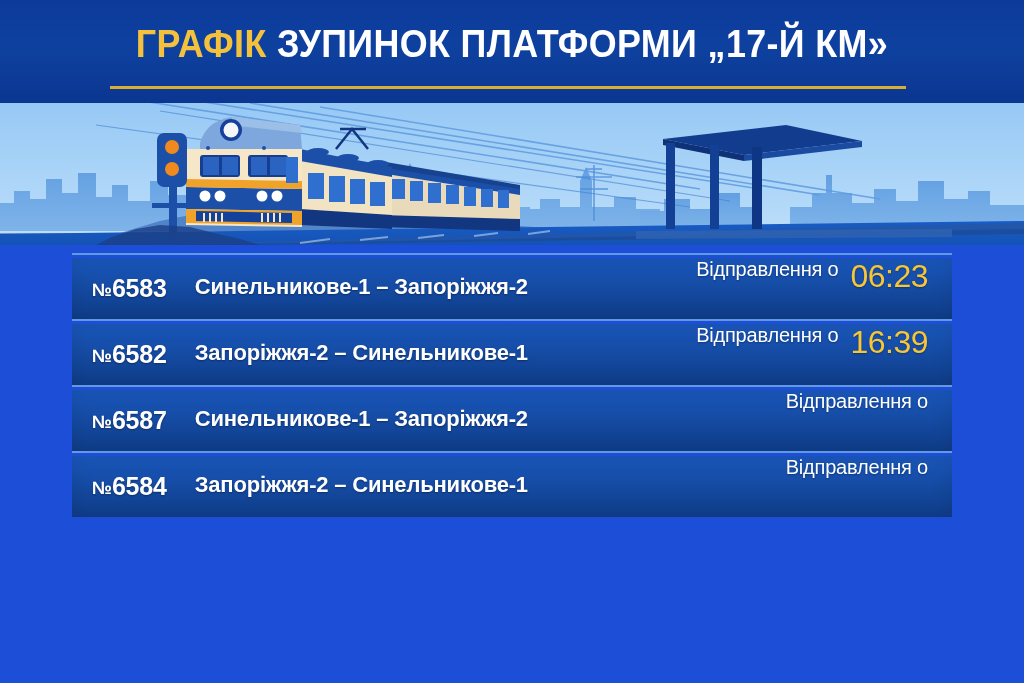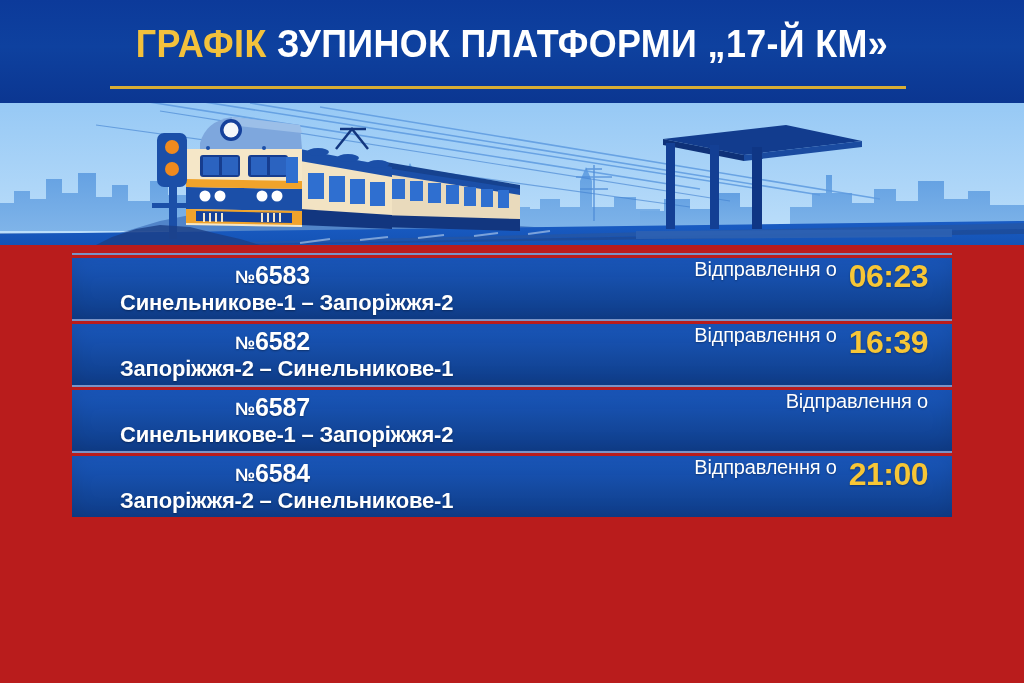--- a/index.html
+++ b/index.html
@@ -10,21 +10,21 @@
   }
   body {
     font-family: "Liberation Sans", sans-serif;
   }
 
   #poster {
     position: relative;
     width: 1024px;
     height: 683px;
     overflow: hidden;
-    background: #b91c1c;
+    background: #1d4ed8;
   }
 
   
   .header {
     position: absolute;
     left: 0; top: 0;
     width: 1024px;
     height: 103px;
     background: linear-gradient(180deg, #0C3A9A 0%, #0E419F 45%, #0B3691 100%);
     overflow: hidden;
@@ -90,24 +90,23 @@
   }
   .sched-row .row-inner {
     position: absolute;
     left: 0; top: 0;
     width: 100%; height: 100%;
     display: flex;
     align-items: center;
   }
   .row-left {
     display: flex;
-    align-items: center;
+    align-items: flex-start;
     margin-left: 20px;
     white-space: nowrap;
-    flex-direction: column;
   }
   .train-no {
     color: #ffffff;
     font-weight: bold;
     font-size: 25px;
     letter-spacing: -0.2px;
     text-shadow: 0 1px 2px rgba(0,0,0,0.35);
   }
   .train-no .no-mark {
     font-size: 18px;
@@ -131,21 +130,21 @@
   }
   .dep-label {
     color: #ffffff;
     font-size: 20px;
     font-weight: normal;
     letter-spacing: -0.2px;
     text-shadow: 0 1px 2px rgba(0,0,0,0.30);
   }
   .dep-time {
     color: #F7C636;
-    font-weight: bold;
+    font-weight: normal;
     font-size: 32px;
     margin-left: 12px;
     letter-spacing: -0.5px;
     text-shadow: 0 1px 2px rgba(0,0,0,0.30);
   }
 </style>
 </head>
 <body>
 
 <div id="poster">
@@ -385,19 +384,18 @@
     </div>
 
     <div class="sched-row">
       <div class="row-inner">
         <div class="row-left">
           <span class="train-no"><span class="no-mark">№</span><span>6584</span></span>
           <span class="route">Запоріжжя-2 – Синельникове-1</span>
         </div>
         <div class="row-right">
           <span class="dep-label">Відправлення о</span>
-          <span class="dep-time">21:00</span>
         </div>
       </div>
     </div>
 
   </div>
 </div>
 
 </body></html>

